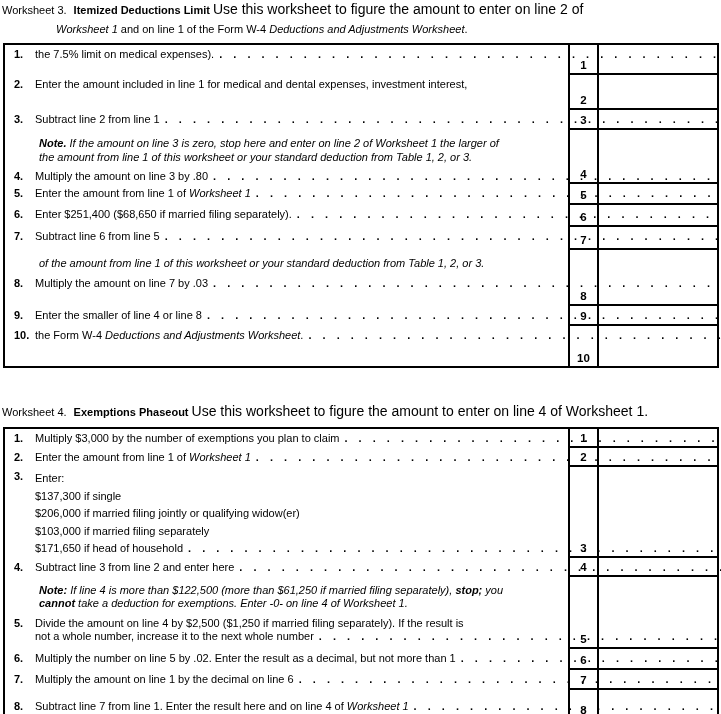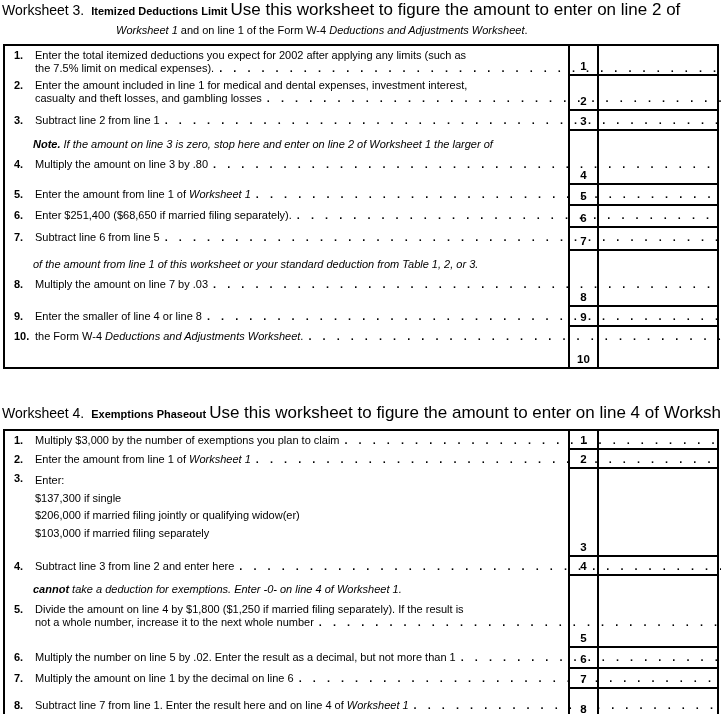--- a/index.html
+++ b/index.html
@@ -6,24 +6,24 @@
   html,body { background:#fff; }
   body {
     width:721px; height:714px; overflow:hidden;
     color:#000;
     font-family:"Liberation Sans","DejaVu Sans",sans-serif;
     font-size:11px;
   }
   .ws-head { margin-left:2px; }
   .ws-head .l1 { white-space:nowrap; line-height:15px; }
   .ws-head span, .ws-head i, .ws-head b { white-space:pre; }
-  .ws-label { font-size:14px; }
+  .ws-label { font-size:11px; }
   .ws-title { font-size:11px; font-weight:bold; margin:0 3px 0 7px; }
-  .ws-intro { font-size:17px; }
-  .ws-head .l2 { margin-left:114px; margin-top:4px; font-size:11px; line-height:14px; }
+  .ws-intro { font-size:14px; }
+  .ws-head .l2 { margin-left:54px; margin-top:4px; font-size:11px; line-height:14px; }
   #ws3-head { margin-top:2px; margin-bottom:7px; }
   #ws4-head { margin-top:36px; margin-bottom:7px; }
 
   .wtable { width:716px; margin-left:3px; border:2px solid #000; }
   .row { display:flex; align-items:stretch; }
   .ctext { width:563px; flex:none; padding:3px 24px 0 0; }
   .cnum {
     width:29px; flex:none;
     border-left:2px solid #000; border-bottom:2px solid #000;
     display:flex; align-items:flex-end; justify-content:center;
@@ -35,21 +35,21 @@
   .item { display:flex; padding-left:9px; }
   .inum { width:21px; flex:none; font-weight:bold; }
   .ibody { flex:1; min-width:0; }
   .tline { display:flex; line-height:13px; }
   .tline > span, .tline > i, .tline > b { flex:none; white-space:pre; }
   .leader { flex:1 1 0; min-width:0; overflow:hidden; white-space:nowrap; margin-left:5px; font-weight:bold; }
   .leader::before {
     content:". . . . . . . . . . . . . . . . . . . . . . . . . . . . . . . . . . . . . . . . . . . . . . . . . . . . . . . . . . . .";
     word-spacing:8px;
   }
-  .note { font-style:italic; padding-left:20px; margin:4px 0 6px 8px; }
+  .note { font-style:italic; padding-left:20px; margin:4px 0 6px 14px; }
   .note .tline { display:block; line-height:13.5px; }
   .note b { font-style:italic; }
   .sp .tline { line-height:17.6px; }
   .pt7 { padding-top:10px; }
 
   
   .h30{min-height:30px}.h35{min-height:35px}.h20{min-height:20px}.h54{min-height:54px}
   .h21{min-height:21px}.h22{min-height:22px}.h23{min-height:23px}.h56{min-height:56px}
   .h40{min-height:40px}
   
@@ -68,44 +68,37 @@
 </div>
 
 <div class="wtable">
 
   <div class="row h30">
     <div class="ctext">
       <div class="item">
         <span class="inum">1.</span>
         <div class="ibody">
           <div class="tline">
-              <span>Enter the total itemized deductions you expect for 2002 after applying any limits (such as</span>
-            </div>
-          <div class="tline">
               <span>the 7.5% limit on medical expenses).</span>
               <span class="leader"></span>
             </div>
         </div>
       </div>
     </div>
     <div class="cnum">1</div>
     <div class="camt"></div>
   </div>
 
   <div class="row h35">
     <div class="ctext">
       <div class="item">
         <span class="inum">2.</span>
         <div class="ibody">
           <div class="tline">
               <span>Enter the amount included in line 1 for medical and dental expenses, investment interest,</span>
-            </div>
-          <div class="tline">
-              <span>casualty and theft losses, and gambling losses</span>
-              <span class="leader"></span>
             </div>
         </div>
       </div>
     </div>
     <div class="cnum">2</div>
     <div class="camt"></div>
   </div>
 
   <div class="row h20">
     <div class="ctext">
@@ -120,20 +113,21 @@
       </div>
     </div>
     <div class="cnum">3</div>
     <div class="camt"></div>
   </div>
 
   <div class="row h54">
     <div class="ctext">
       <div class="note">
         <div class="tline"><b>Note.</b><span> If the amount on line 3 is zero, stop here and enter on line 2 of Worksheet 1 the larger of</span></div>
+        <div class="tline"><span>the amount from line 1 of this worksheet or your standard deduction from Table 1, 2, or 3.</span></div>
       </div>
       <div class="item">
         <span class="inum">4.</span>
         <div class="ibody">
           <div class="tline">
               <span>Multiply the amount on line 3 by .80</span>
               <span class="leader"></span>
             </div>
         </div>
       </div>
@@ -297,20 +291,24 @@
             </div>
           <div class="tline">
               <span>$137,300 if single</span>
             </div>
           <div class="tline">
               <span>$206,000 if married filing jointly or qualifying widow(er)</span>
             </div>
           <div class="tline">
               <span>$103,000 if married filing separately</span>
             </div>
+          <div class="tline">
+              <span>$171,650 if head of household</span>
+              <span class="leader"></span>
+            </div>
         </div>
       </div>
     </div>
     <div class="cnum">3</div>
     <div class="camt"></div>
   </div>
 
   <div class="row h19">
     <div class="ctext">
       <div class="item">
@@ -323,27 +321,28 @@
         </div>
       </div>
     </div>
     <div class="cnum">4</div>
     <div class="camt"></div>
   </div>
 
   <div class="row h72">
     <div class="ctext">
       <div class="note">
+        <div class="tline"><b>Note:</b><span> If line 4 is more than $122,500 (more than $61,250 if married filing separately), </span><b>stop;</b><span> you</span></div>
         <div class="tline"><b>cannot</b><span> take a deduction for exemptions. Enter -0- on line 4 of Worksheet 1.</span></div>
       </div>
       <div class="item">
         <span class="inum">5.</span>
         <div class="ibody">
           <div class="tline">
-              <span>Divide the amount on line 4 by $1,800 ($1,250 if married filing separately). If the result is</span>
+              <span>Divide the amount on line 4 by $2,500 ($1,250 if married filing separately). If the result is</span>
             </div>
           <div class="tline">
               <span>not a whole number, increase it to the next whole number</span>
               <span class="leader"></span>
             </div>
         </div>
       </div>
     </div>
     <div class="cnum">5</div>
     <div class="camt"></div>

